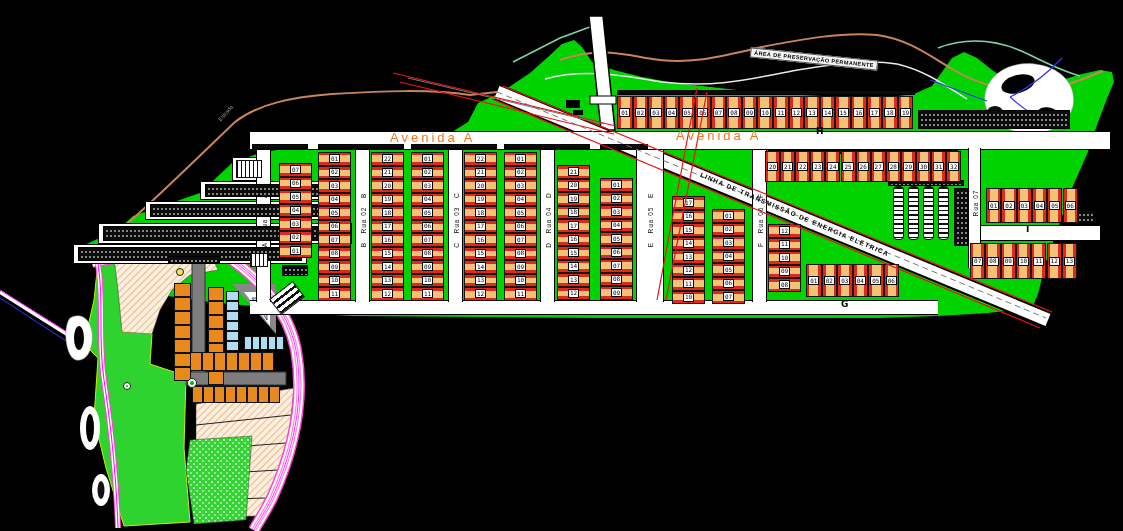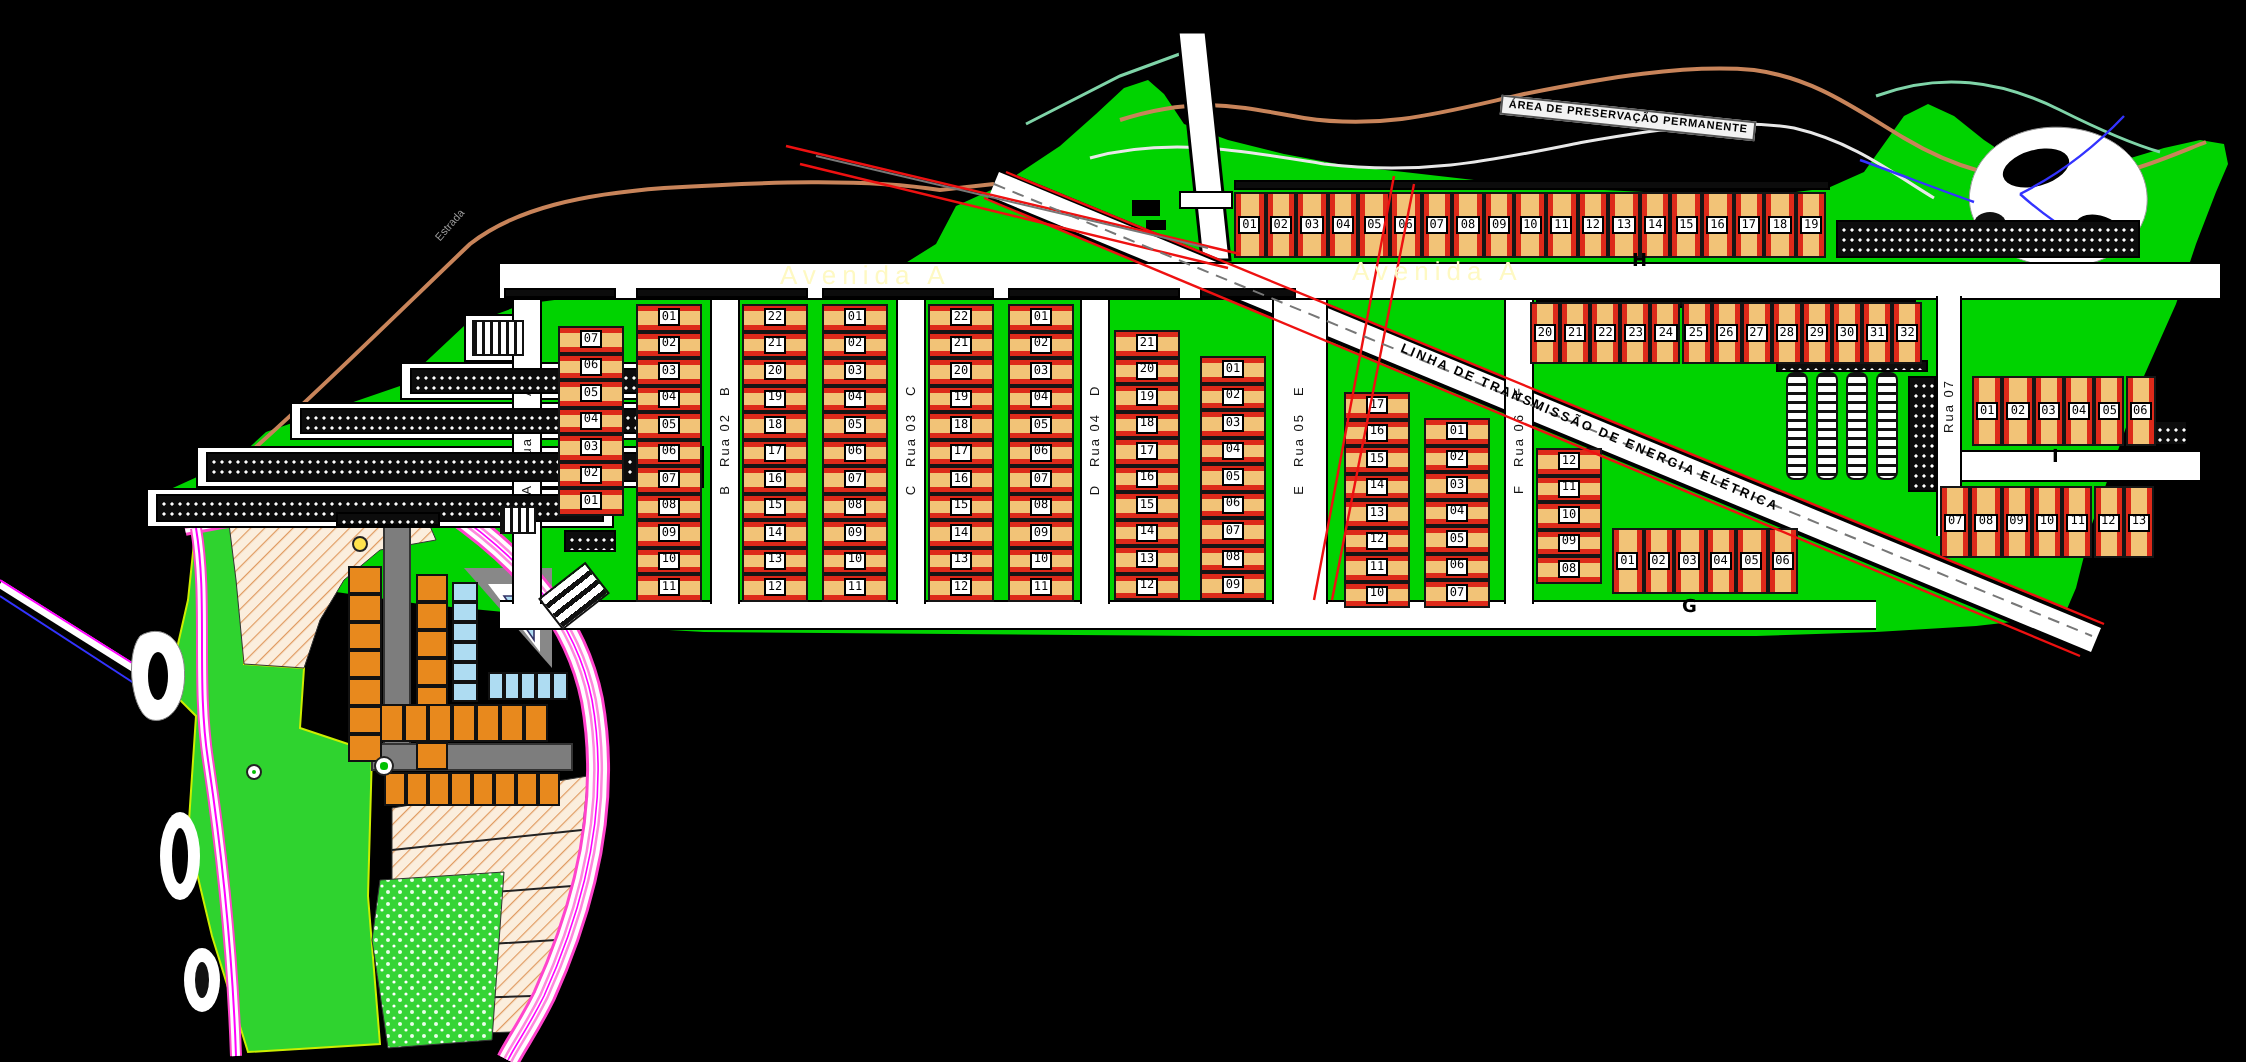--- a/index.html
+++ b/index.html
@@ -24,21 +24,21 @@
         border:1.5px solid #111;border-radius:4px;z-index:4}
   .vstripe{position:absolute;background:repeating-linear-gradient(90deg,#111 0 1.5px,#fff 1.5px 4px);
         border:1px solid #111;z-index:4}
   .wstrip{position:absolute;background:#fff;border:1px solid #000;z-index:2}
   .zebra{position:absolute;background:repeating-linear-gradient(0deg,#111 0 2.5px,#fff 2.5px 6px);
         border:1px solid #111;z-index:4}
   .sublot{position:absolute;border:1px solid #111;z-index:4}
   .circlemark{position:absolute;border-radius:50%;border:1px solid #222;z-index:6;display:flex;align-items:center;justify-content:center}
   .circlemark i{display:block;width:45%;height:45%;border-radius:50%}
   .blockletter{position:absolute;font-size:9px;font-weight:bold;color:#000;z-index:6;font-family:"DejaVu Sans",sans-serif}
-  .maplabel{position:absolute;color:#fef9c3;z-index:6;white-space:nowrap}
+  .maplabel{position:absolute;color:#f97316;z-index:6;white-space:nowrap}
   #av-label-1{left:390px;top:130px;font-size:13px;letter-spacing:3px}
   #av-label-2{left:676px;top:128px;font-size:13px;letter-spacing:3px}
   #app-label{left:750px;top:54px;background:#f2f2f2;border:0.5px solid #555;font-size:5.5px;font-weight:bold;
              padding:1px 3px;transform:rotate(6deg);letter-spacing:0.4px;color:#000}
   #trans-label{left:702px;top:171px;font-size:6.5px;font-weight:bold;transform:rotate(23deg);
              transform-origin:left top;letter-spacing:1.2px;color:#000}
   #estrada-label{left:216px;top:110px;font-size:5.5px;color:#9a9a9a;transform:rotate(-49deg)}
 </style>
 </head>
 <body>

